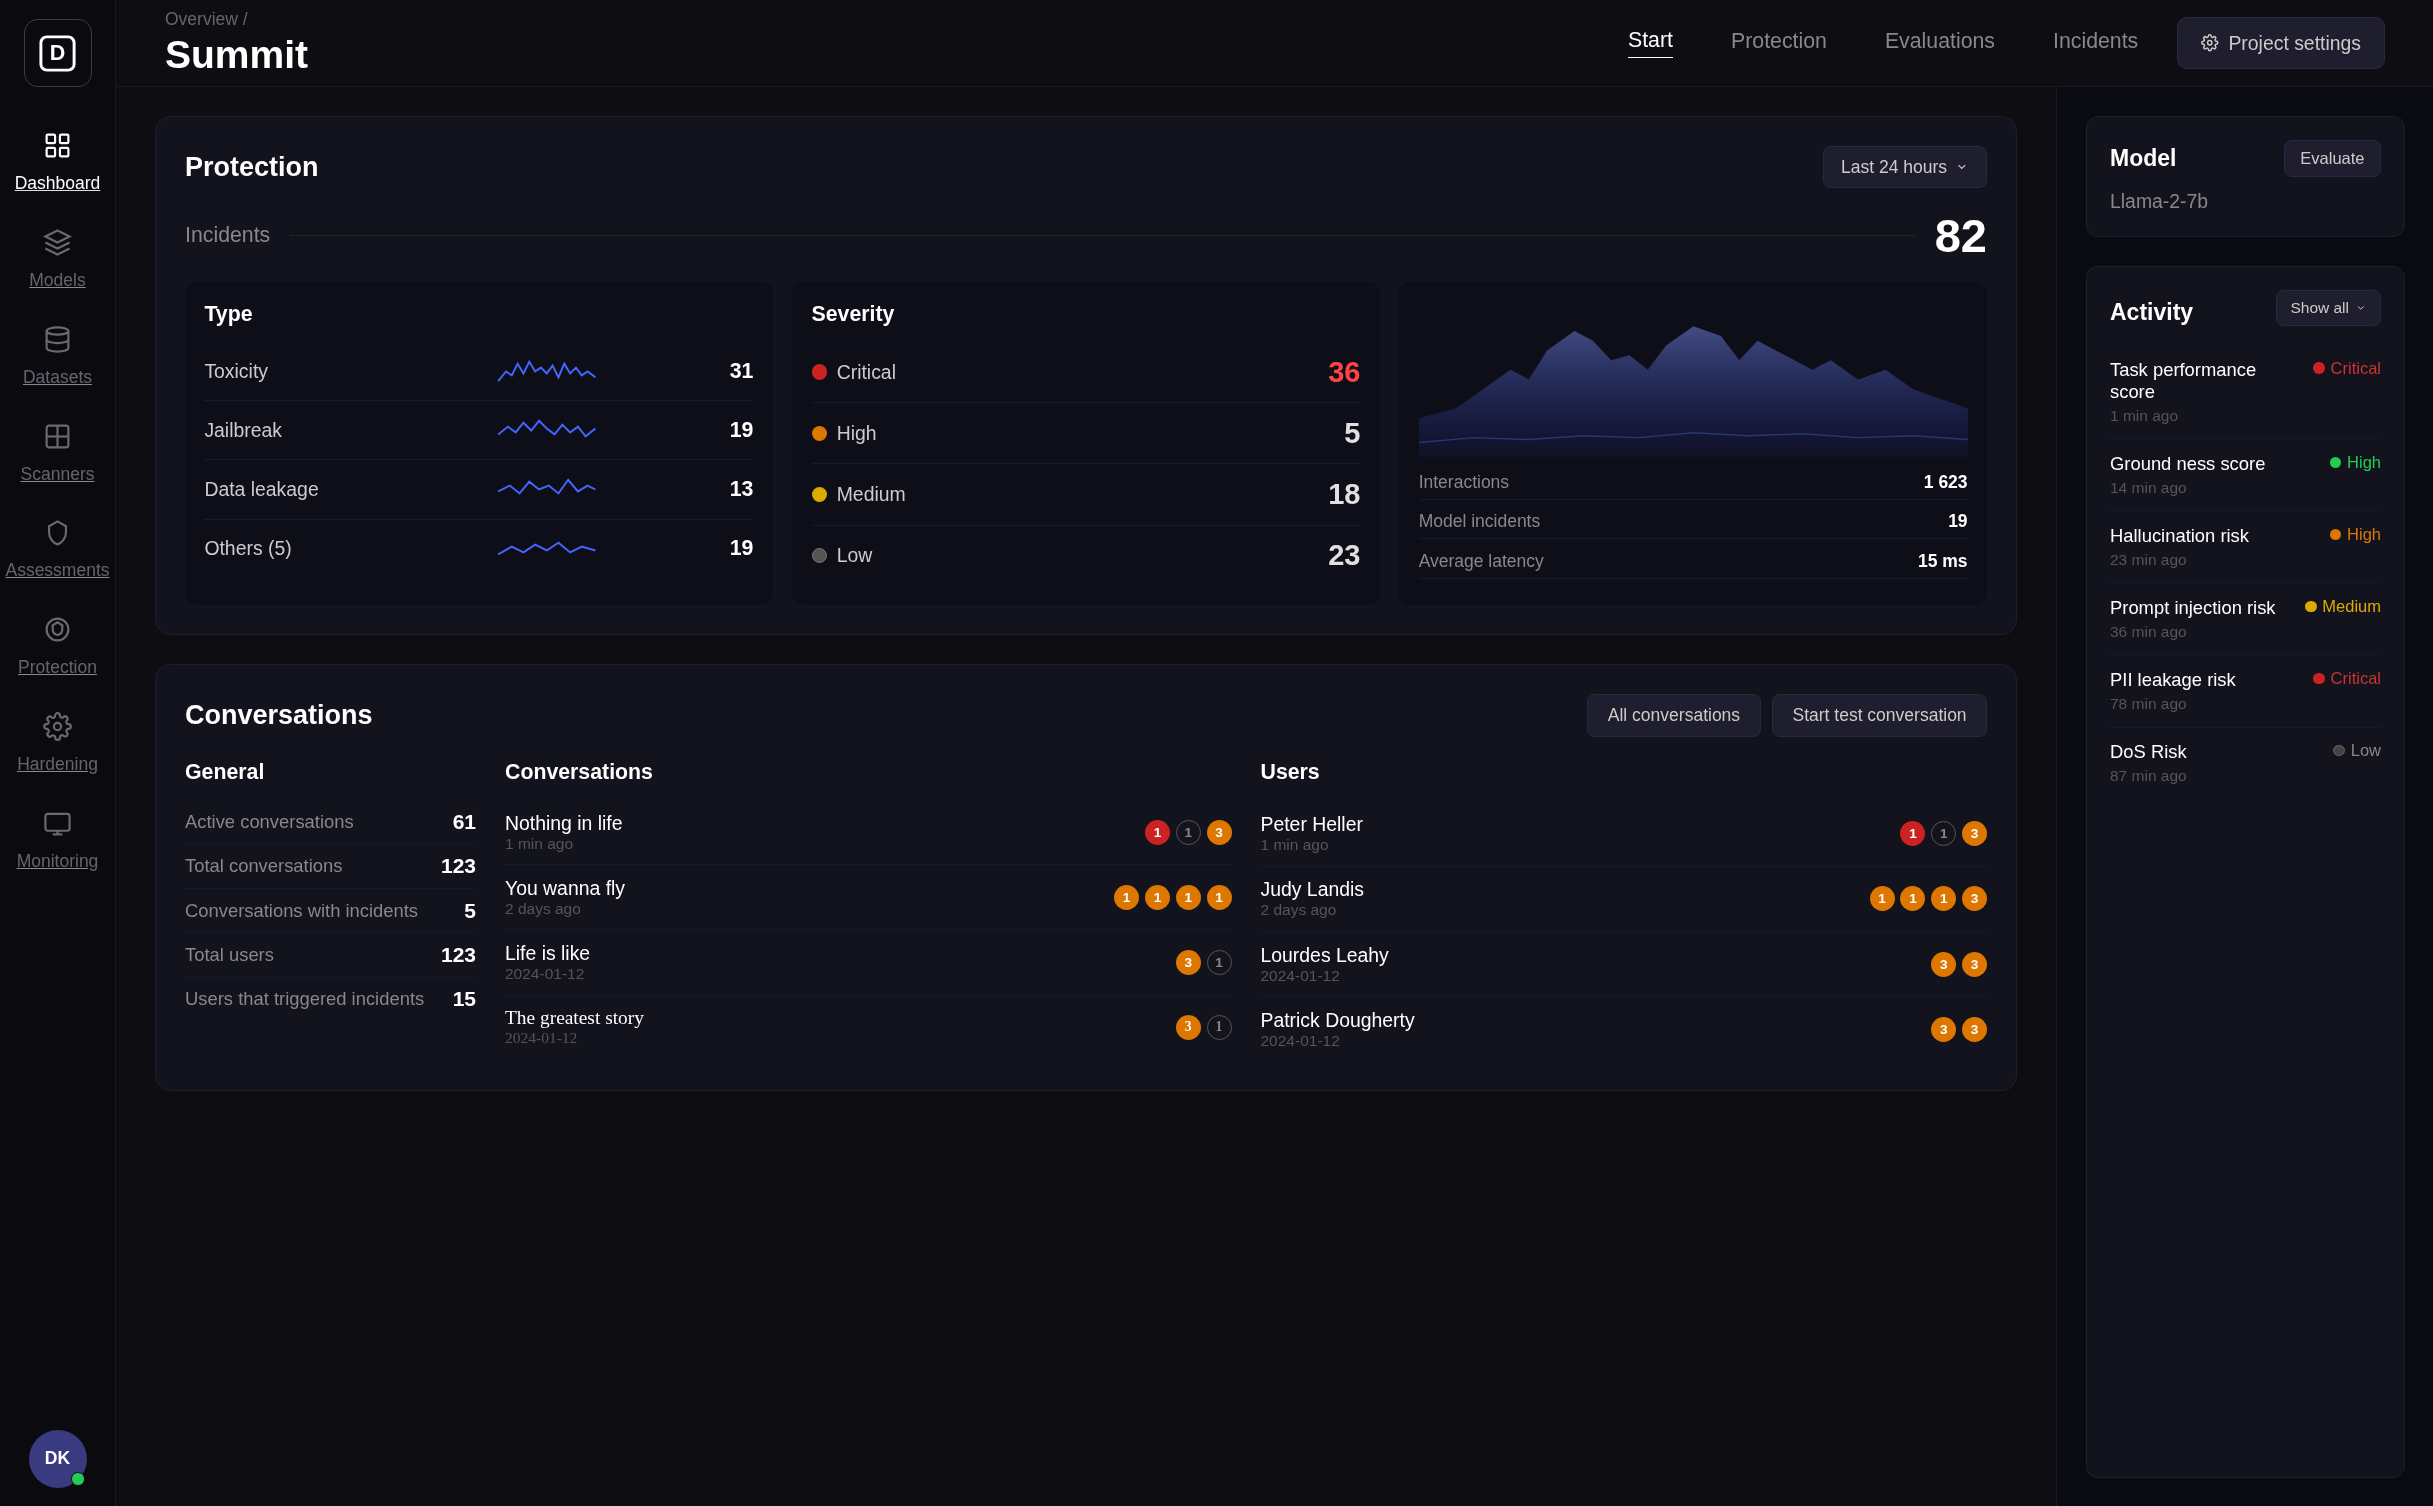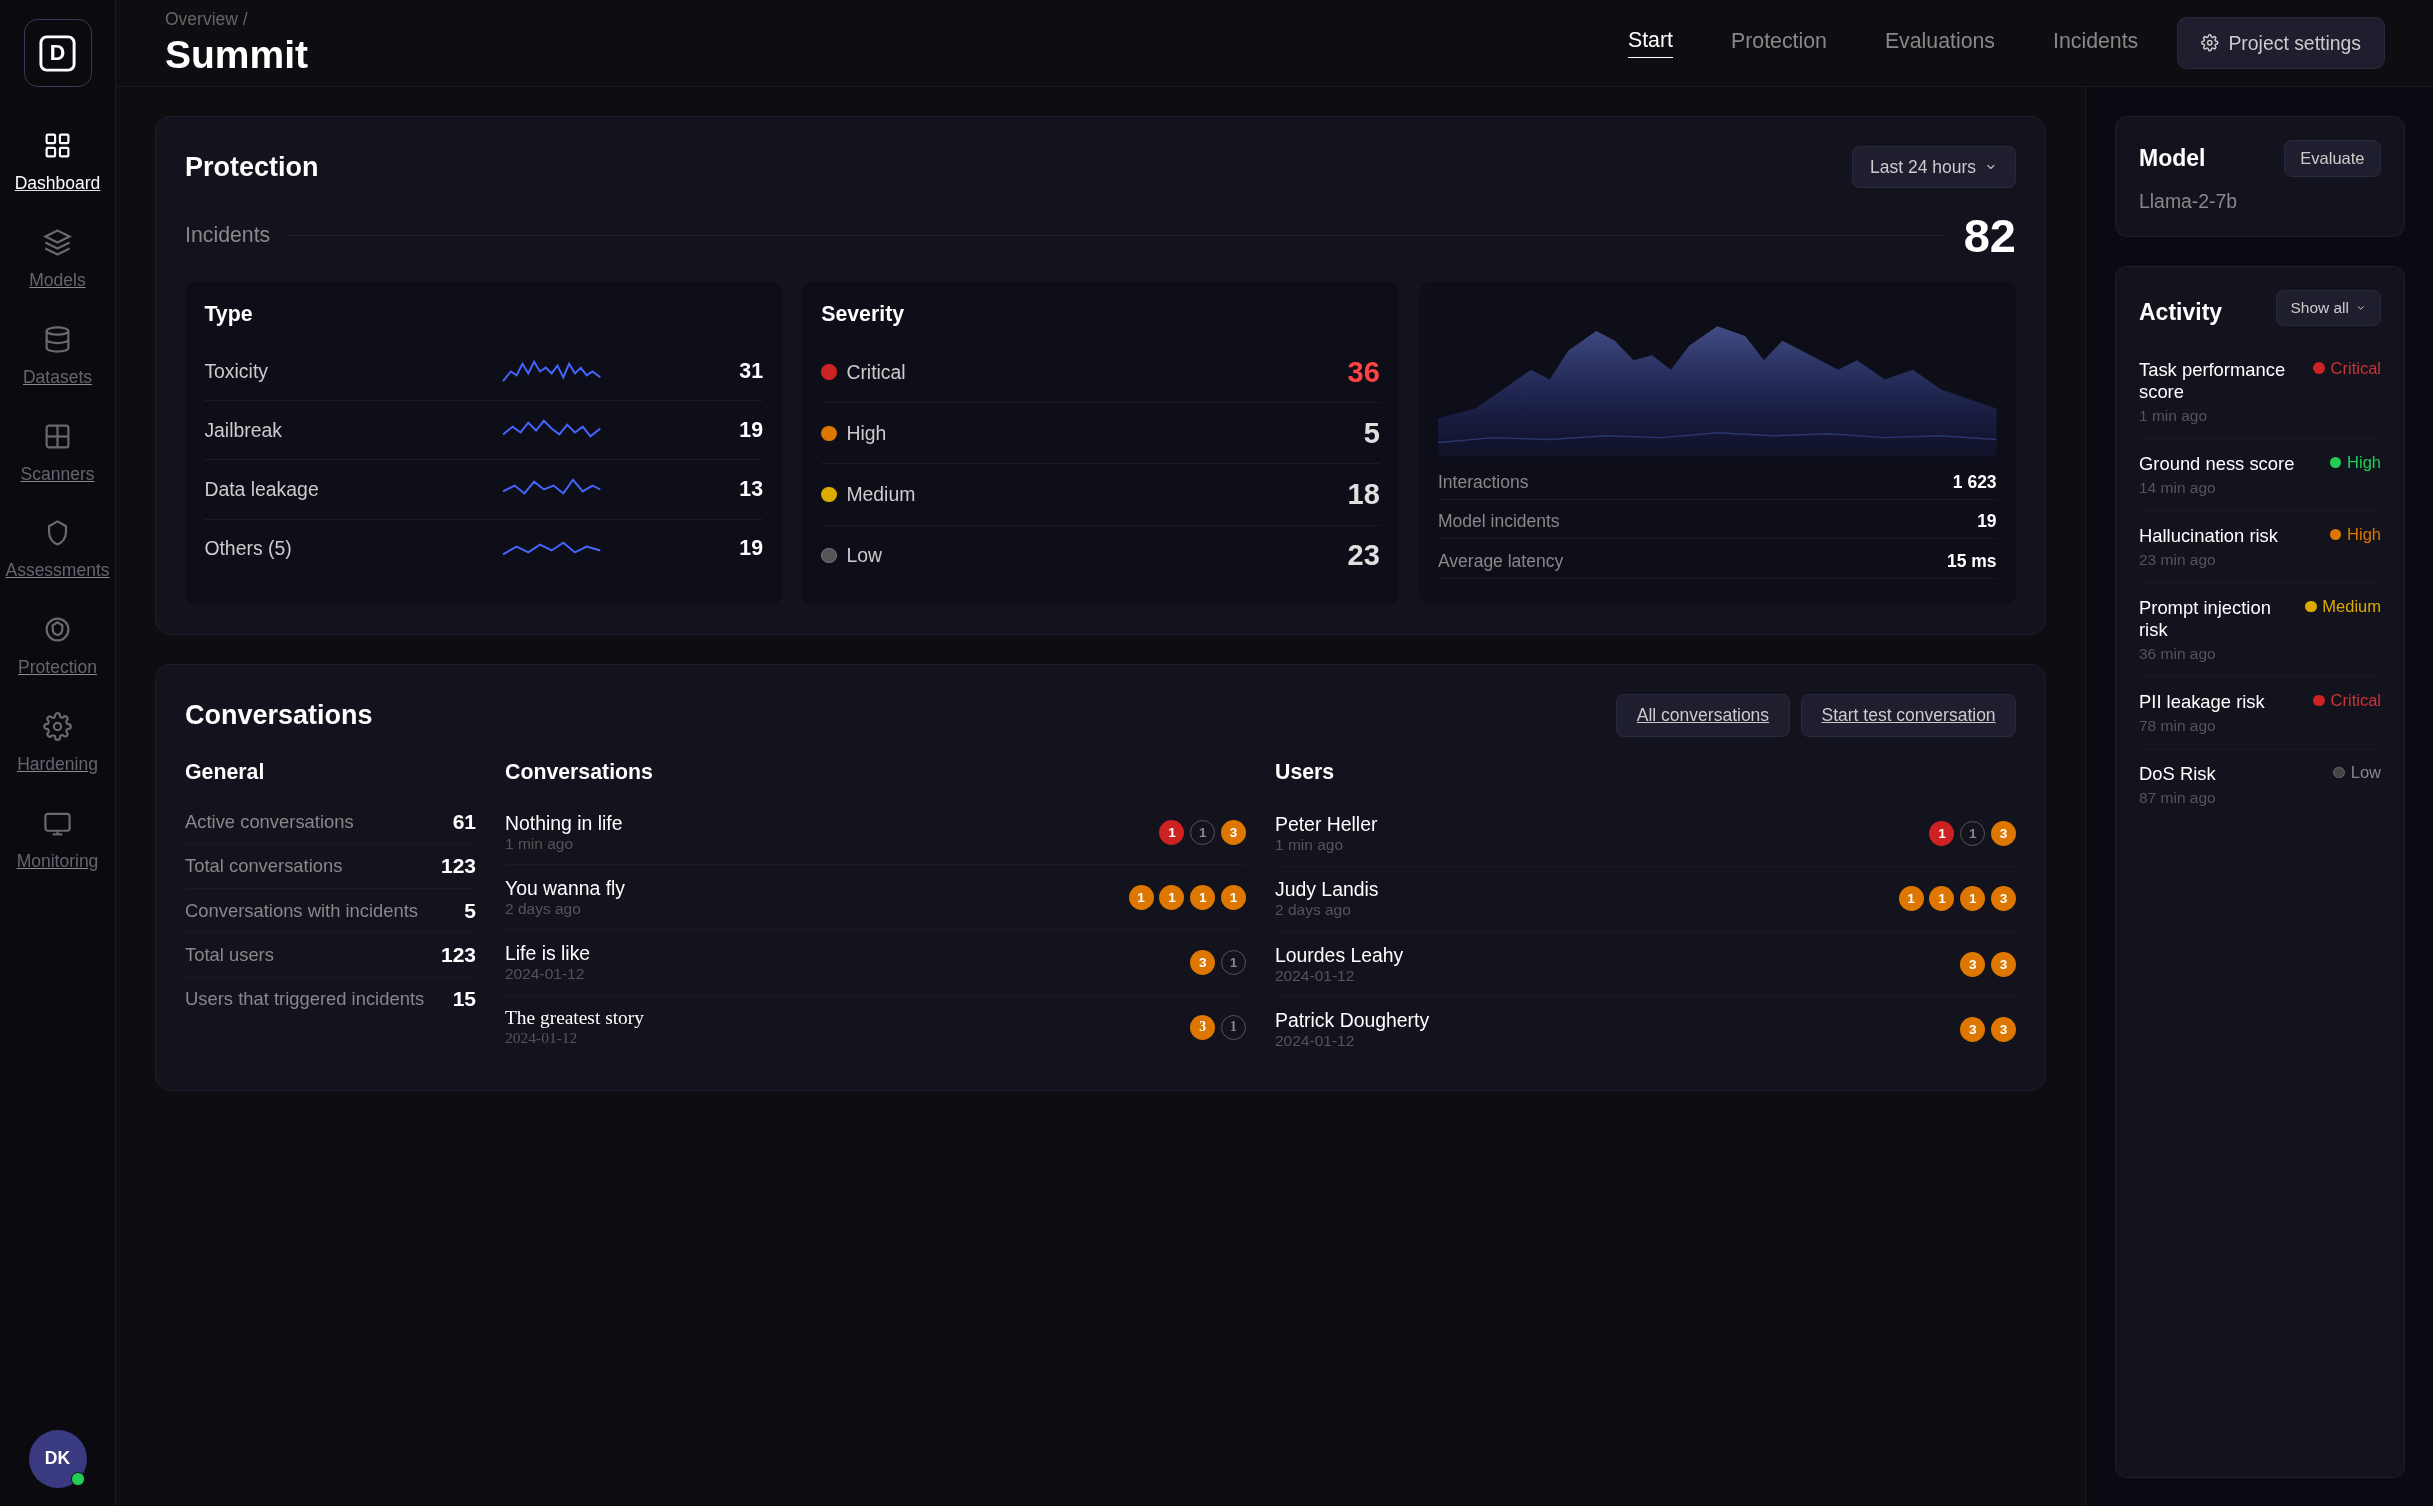--- a/index.html
+++ b/index.html
@@ -347,21 +347,20 @@
       gap: 11.6px;
     }
     .btn-conv {
       background: #1e1e2e;
       border: 1px solid #2a2a3e;
       border-radius: 7.8px;
       padding: 9.7px 19.4px;
       color: #ccc;
       font-size: 17.5px;
       cursor: pointer;
-      text-decoration: underline;
     }
     .btn-conv.primary {
       background: #1e1e2e;
     }
 
     .conversations-grid {
       display: grid;
       grid-template-columns: 291px 1fr 1fr;
       gap: 29px;
     }
@@ -453,21 +452,21 @@
       font-size: 19.4px;
       color: #fff;
     }
     .user-time {
       font-size: 15.5px;
       color: #555;
     }
 
     
     .right-panel {
-      width: 349px;
+      width: 378px;
       background: #0a0a12;
       border-left: 1px solid #1a1a25;
       padding: 29px;
       display: flex;
       flex-direction: column;
       gap: 29px;
       overflow-y: auto;
       flex-shrink: 0;
     }
 

